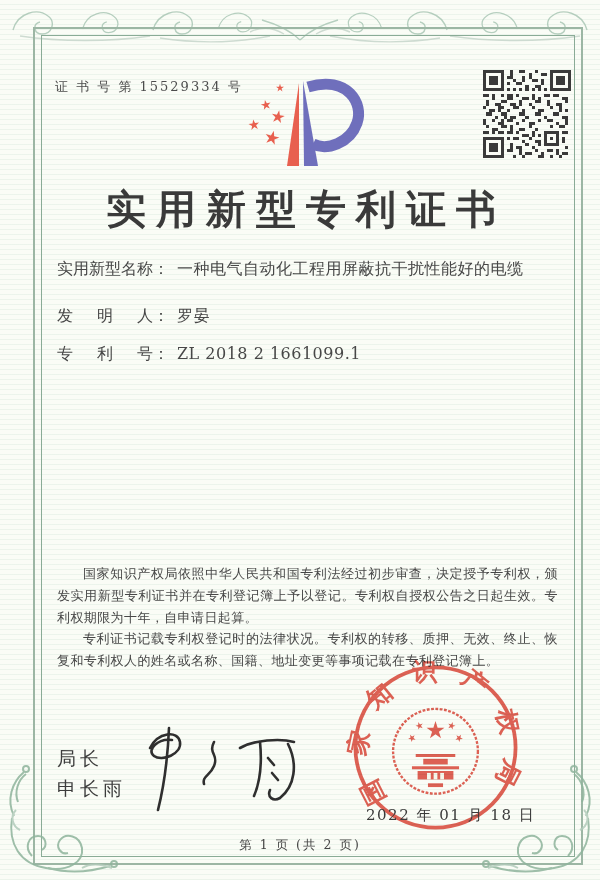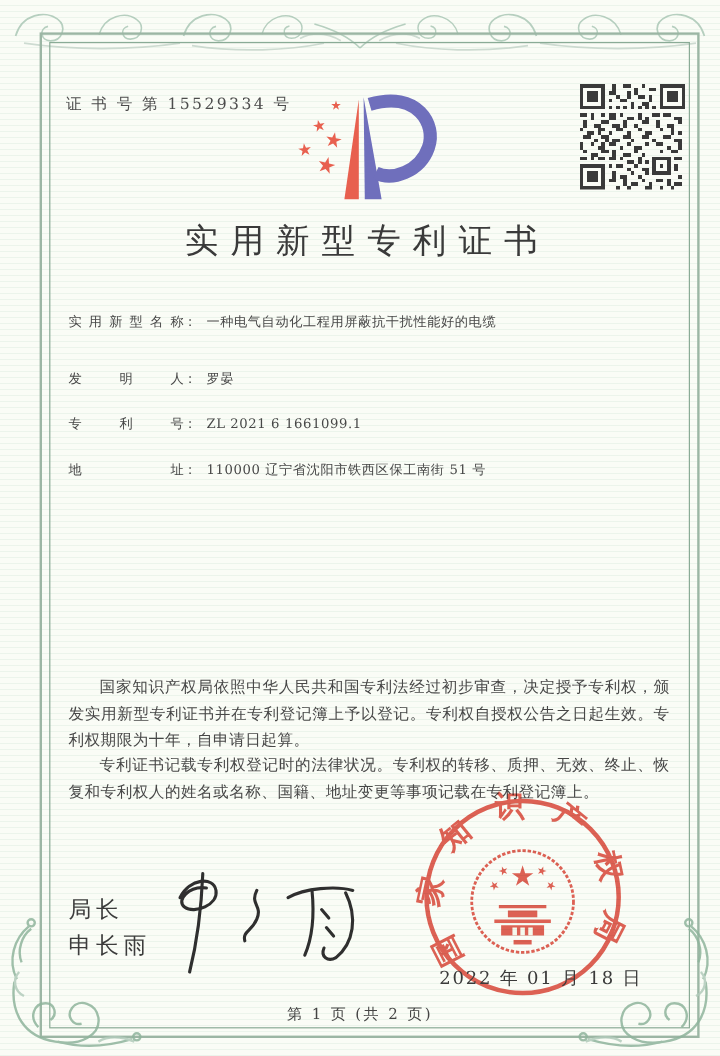--- a/index.html
+++ b/index.html
@@ -14,22 +14,22 @@
   .deco{position:absolute;pointer-events:none;}
   .band-top{left:0;top:0;width:600px;height:46px;}
   .corner-bl{left:-2px;bottom:-2px;width:122px;height:122px;}
   .corner-br{right:-2px;bottom:-2px;width:122px;height:122px;transform:scaleX(-1);}
   .frame-outer{position:absolute;left:33px;top:27px;right:17px;bottom:15px;border:2px solid #9cb6a4;}
   .frame-inner{position:absolute;left:6px;top:6px;right:6px;bottom:6px;border:1px solid #8aab96;}
   .cert-no{position:absolute;left:55px;top:78px;font-size:13px;letter-spacing:2px;color:#4c4c4c;}
   .logo{position:absolute;left:228px;top:74px;width:148px;height:100px;}
   .qr{position:absolute;left:483px;top:70px;width:88px;height:88px;}
   .title{position:absolute;left:0;right:0;top:182px;text-align:center;
-    font-size:28px;font-weight:400;letter-spacing:10px;padding-left:12px;color:#3a3a3a;}
-  .fields{position:absolute;left:57px;right:36px;top:258px;font-size:11px;color:#474747;}
+    font-size:40px;font-weight:700;letter-spacing:10px;padding-left:12px;color:#3a3a3a;}
+  .fields{position:absolute;left:57px;right:36px;top:258px;font-size:16px;color:#474747;}
   .row{margin-bottom:16px;line-height:22px;white-space:nowrap;}
   .row.first{margin-bottom:25px;}
   .lbl{display:inline-block;width:96px;text-align:justify;text-align-last:justify;vertical-align:top;}
   .colon{display:inline-block;margin-right:8px;}
   .val{letter-spacing:0.5px;}
   .pair{display:inline-block;width:262px;}
   .paras{position:absolute;left:57px;right:42px;top:527px;font-size:13px;line-height:1.68;
     color:#474747;letter-spacing:0.4px;text-align:justify;margin-top:36px;}
   .paras p{margin:0;text-indent:2em;}
   .signer{position:absolute;left:57px;top:743px;font-size:19px;letter-spacing:4px;color:#3c3c3c;line-height:30px;}
@@ -147,24 +147,21 @@
   <div class="title">实用新型专利证书</div>
 
   <div class="fields">
     <div class="row first">
       <span class="lbl">实用新型名称</span><span class="colon">：</span><span class="val">一种电气自动化工程用屏蔽抗干扰性能好的电缆</span>
     </div>
     <div class="row">
       <span class="lbl">发明人</span><span class="colon">：</span><span class="val">罗晏</span>
     </div>
     <div class="row">
-      <span class="lbl">专利号</span><span class="colon">：</span><span class="val">ZL 2021 6 1661099.1</span>
-    </div>
-    <div class="row">
-      <span class="lbl">地址</span><span class="colon">：</span><span class="val">110000 辽宁省沈阳市铁西区保工南街 51 号</span>
+      <span class="lbl">专利号</span><span class="colon">：</span><span class="val">ZL 2018 2 1661099.1</span>
     </div>
   </div>
 
   <div class="paras">
     <p>国家知识产权局依照中华人民共和国专利法经过初步审查，决定授予专利权，颁发实用新型专利证书并在专利登记簿上予以登记。专利权自授权公告之日起生效。专利权期限为十年，自申请日起算。</p>
     <p>专利证书记载专利权登记时的法律状况。专利权的转移、质押、无效、终止、恢复和专利权人的姓名或名称、国籍、地址变更等事项记载在专利登记簿上。</p>
   </div>
 
   <div class="signer">
     <div>局长</div>

